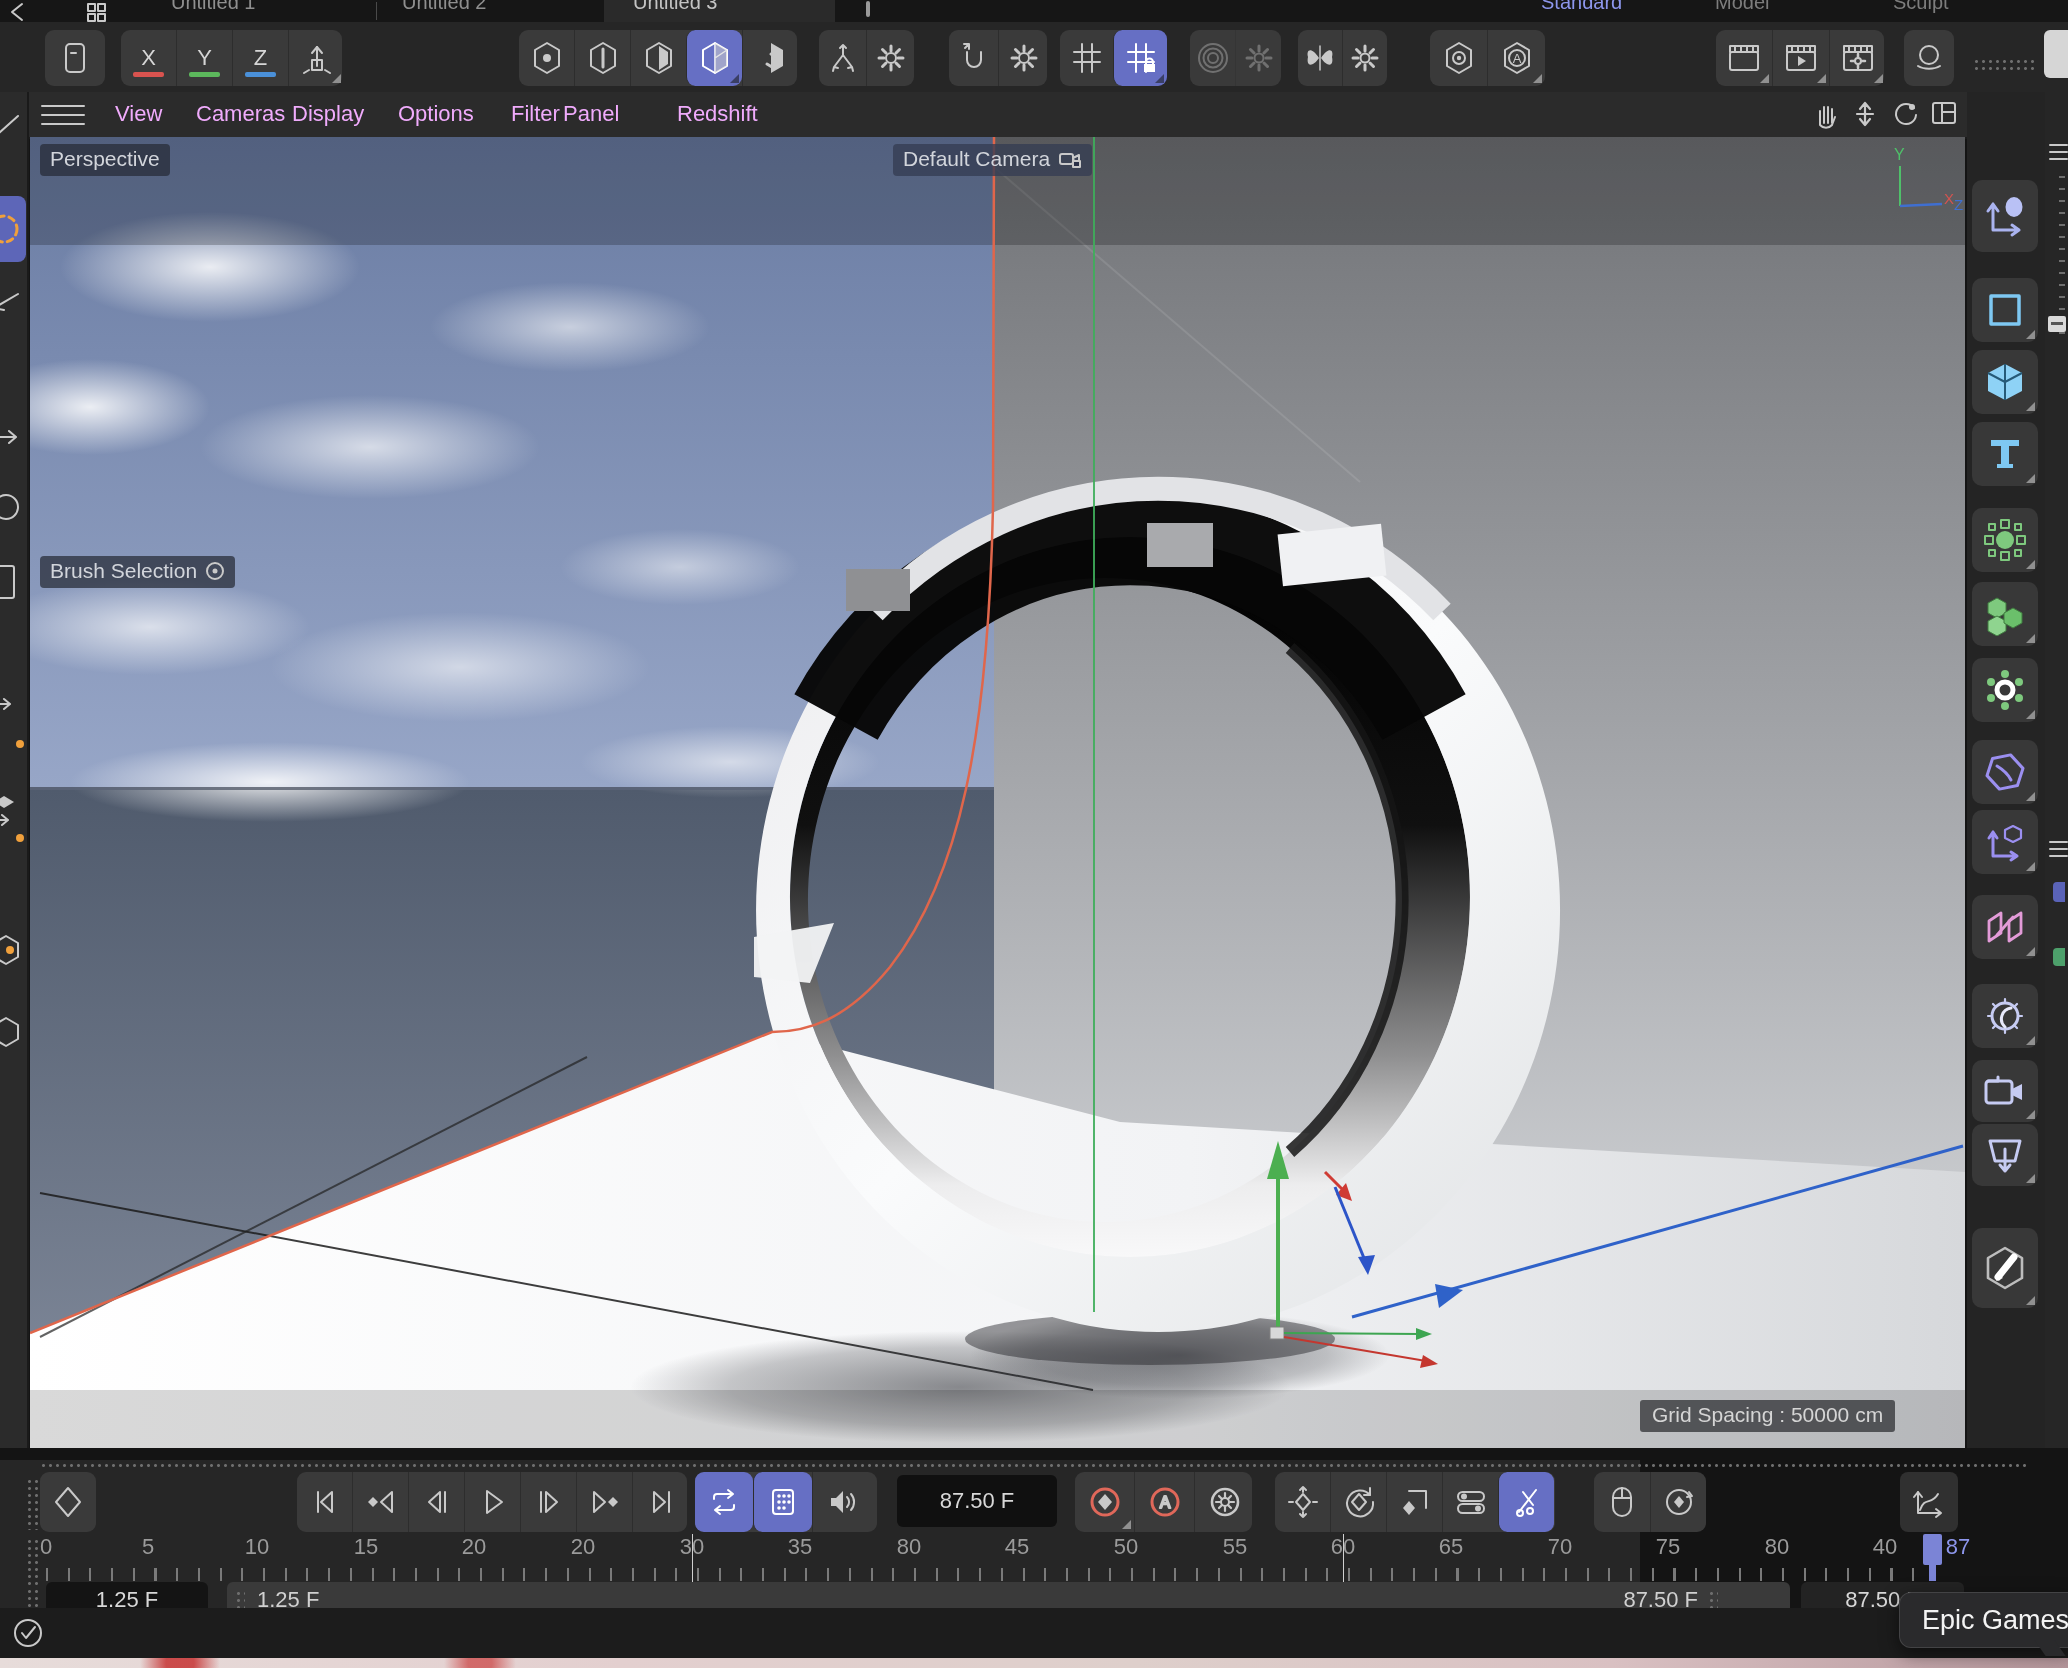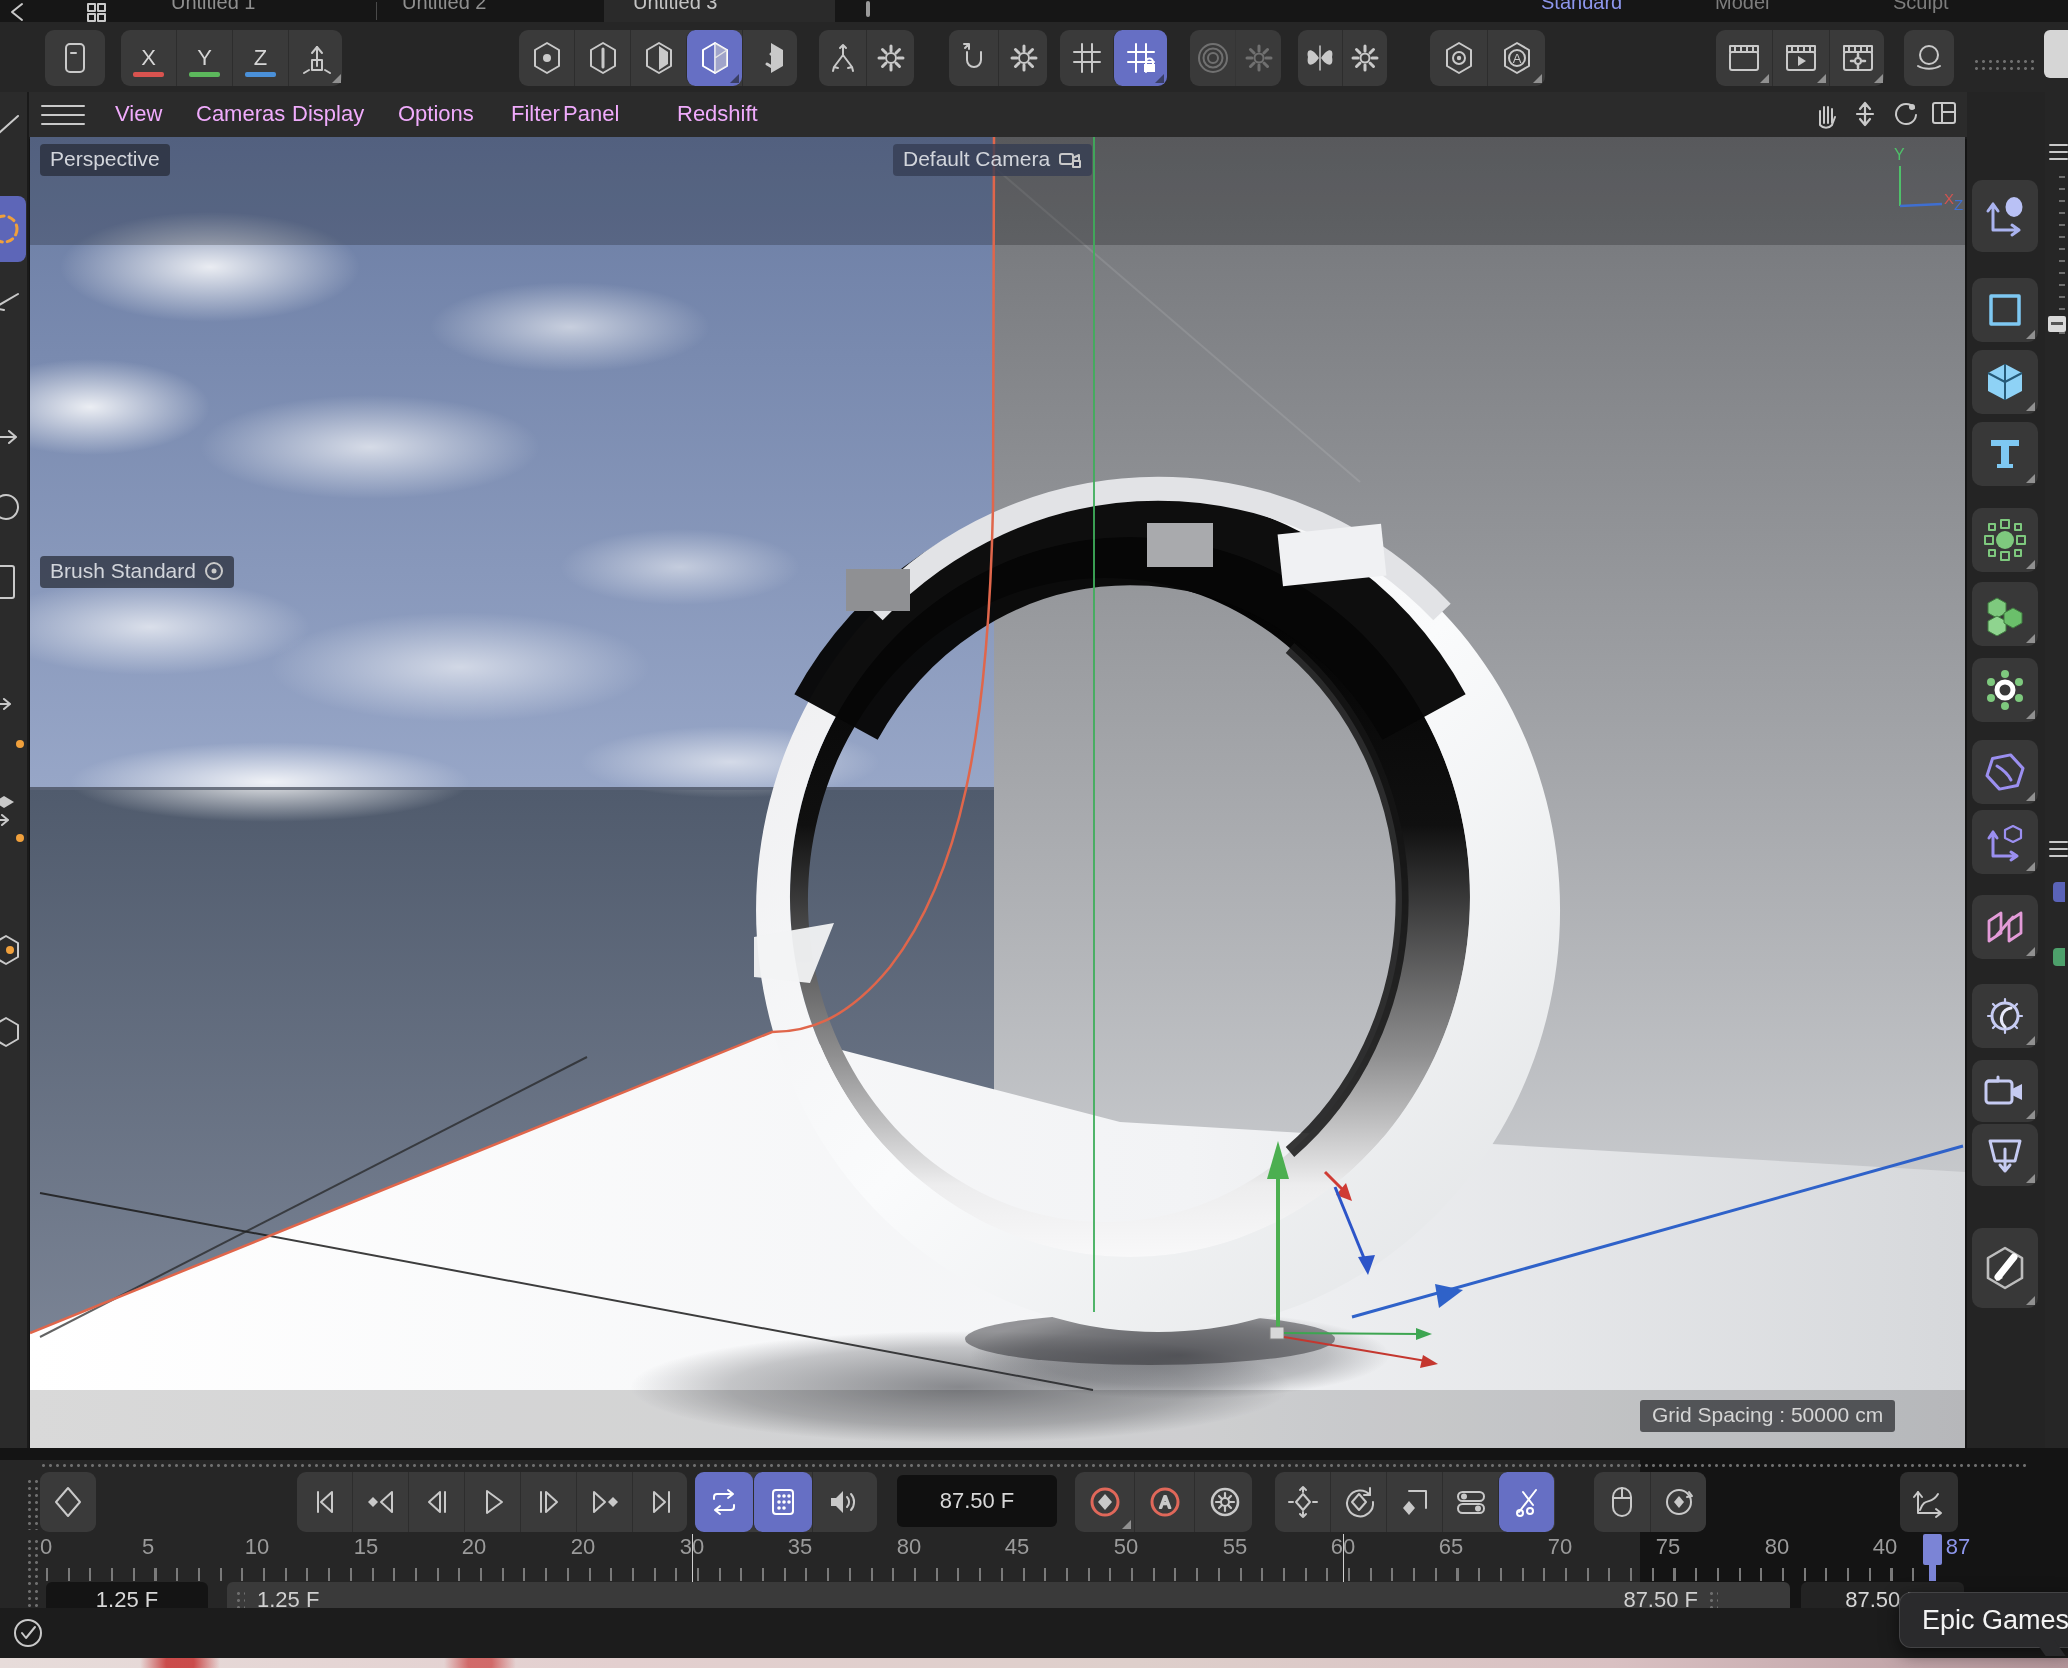--- a/index.html
+++ b/index.html
@@ -437,21 +437,21 @@
 </div>
 <div class="vplabel abs" style="left:893px;top:144px;background:rgba(52,60,82,0.78)">
   <span>Default Camera</span>
   <svg class="i" width="24" height="20" stroke-width="1.8">
       <rect x="2" y="5" width="13" height="10" rx="2"></rect>
       <path d="M15,9 l6,-3 v8 l-6,-3"></path>
       <rect x="15" y="12" width="7" height="6" fill="#2b3148" stroke="#c9c9c9"></rect>
     </svg>
 </div>
 <div class="vplabel abs" style="left:40px;top:556px">
-  <span>Brush Standard</span>
+  <span>Brush Selection</span>
   <svg class="i" width="20" height="20" stroke-width="2">
       <circle cx="10" cy="10" r="8"></circle>
       <circle class="f" cx="10" cy="10" r="2.5"></circle>
     </svg>
 </div>
 <div class="glabel abs" style="left:1640px;top:1400px">
   <span>Grid Spacing : 50000 cm</span>
 </div>
 
 <svg class="abs" style="left:1878px;top:142px" width="110" height="84">

